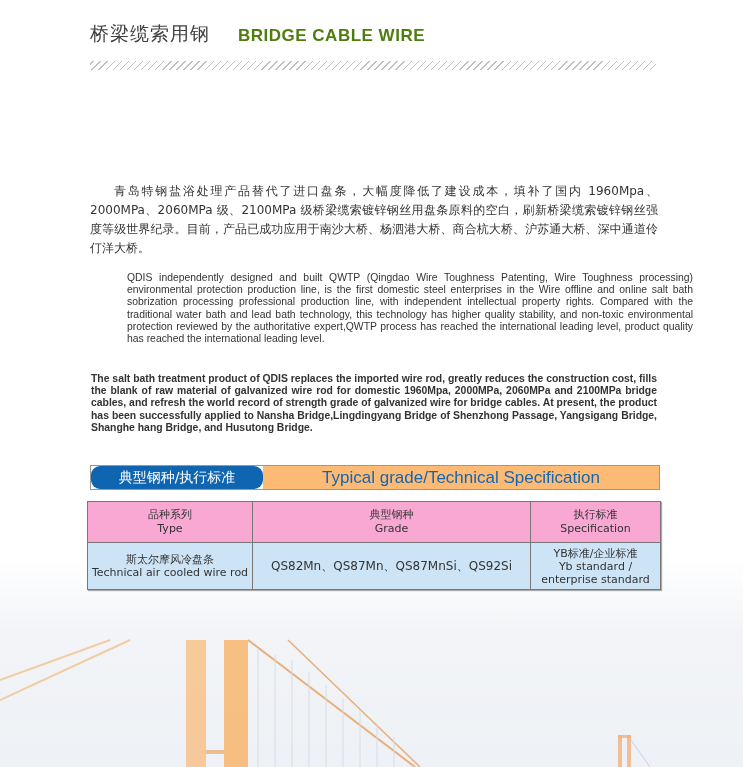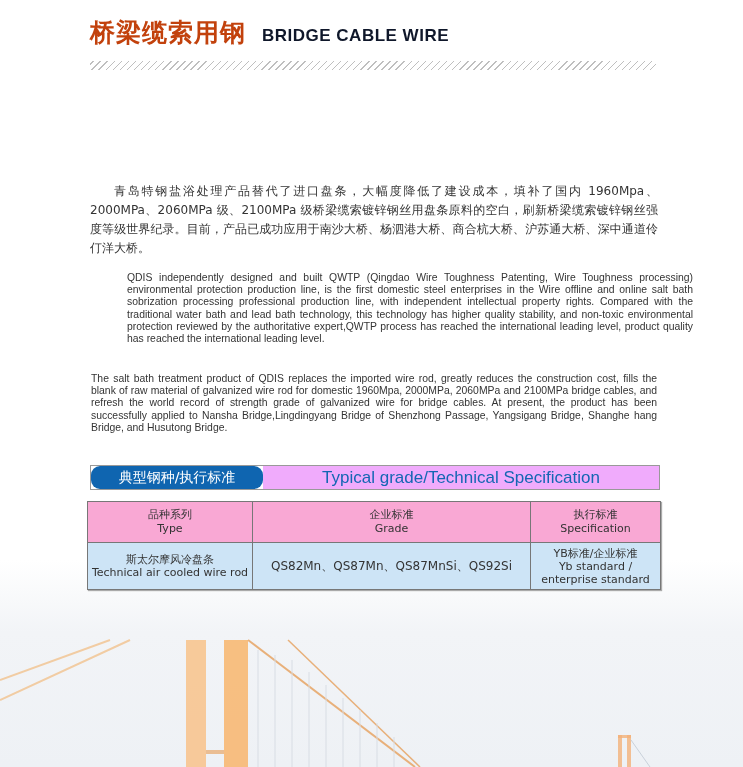--- a/index.html
+++ b/index.html
@@ -9,22 +9,22 @@
     .page { position: absolute; left: 0; top: 0; width: 743px; height: 767px; }
 
     .bg-bridge {
       position: absolute; left: 0; top: 560px; width: 743px; height: 207px;
       background: linear-gradient(180deg, #ffffff 0%, #f2f4f7 35%, #eef1f5 100%);
       overflow: hidden;
     }
     .bg-bridge svg { position: absolute; left: 0; top: 0; }
 
     .title-row { position: absolute; left: 90px; top: 14px; height: 34px; display: flex; align-items: flex-end; }
-    .title-cn { font-family: "DejaVu Sans", sans-serif; font-weight: bold; font-size: 25px; color: #c2410c; letter-spacing: 1px; line-height: 30px; }
-    .title-en { font-family: "Liberation Sans", sans-serif; font-weight: bold; font-size: 17px; color: #0f172a; margin-left: 16px; line-height: 24px; letter-spacing: 0.5px; }
+    .title-cn { font-family: "DejaVu Sans", sans-serif; font-weight: normal; font-size: 19px; color: #404040; letter-spacing: 1px; line-height: 30px; }
+    .title-en { font-family: "Liberation Sans", sans-serif; font-weight: bold; font-size: 17px; color: #4d7c0f; margin-left: 28px; line-height: 24px; letter-spacing: 0.5px; }
 
     .hatch {
       position: absolute; left: 90px; top: 61px; width: 566px; height: 9px;
       background: repeating-linear-gradient(135deg, transparent 0px, transparent 2px, #bfbfbf 2px, #bfbfbf 3px, transparent 3px, transparent 5px);
     }
 
     .cn-para {
       position: absolute; left: 90px; width: 568px;
       font-size: 12px; line-height: 19px; color: #333;
       text-indent: 24px; text-align: justify;
@@ -32,32 +32,32 @@
     .cn-para.p1 { top: 95px; }
     .cn-para.p2 { top: 182px; }
 
     .en-para {
       position: absolute; left: 91px; width: 566px;
       font-family: "Liberation Sans", sans-serif;
       font-size: 10.4px; line-height: 12.2px; color: #333;
       text-align: justify;
     }
     .en-para.p1 { top: 272px; margin-left: 36px; }
-    .en-para.p2 { top: 373px; }
+    .en-para.p2 { top: 373px; font-weight: bold; }
 
     .section-bar {
       position: absolute; left: 90px; top: 465px; width: 570px; height: 25px;
       display: flex; border: 1px solid #999;
     }
     .section-cn {
       width: 172px; height: 100%; background: #0f65b0; color: #fff;
       font-size: 14px; display: flex; align-items: center; justify-content: center; border-radius: 9px;
     }
     .section-en {
-      flex: 1; background: #f0abfc; color: #1466b3;
+      flex: 1; background: #fdba74; color: #1466b3;
       font-family: "Liberation Sans", sans-serif; font-size: 17px;
       display: flex; align-items: center; justify-content: center;
     }
 
     .spec-table {
       position: absolute; left: 87px; top: 501px; width: 573px;
       border-collapse: collapse; border: 1px solid #777;
       box-shadow: 1px 1px 1px #aaa;
       table-layout: fixed;
     }
@@ -135,21 +135,21 @@
         <col class="col2">
         <col class="col3">
     </colgroup>
     <thead>
       <tr>
         <th>
           <span class="line">品种系列</span>
           <span class="line">Type</span>
         </th>
         <th>
-          <span class="line">企业标准</span>
+          <span class="line">典型钢种</span>
           <span class="line">Grade</span>
         </th>
         <th>
           <span class="line">执行标准</span>
           <span class="line">Specification</span>
         </th>
       </tr>
     </thead>
     <tbody>
       <tr class="r1">

